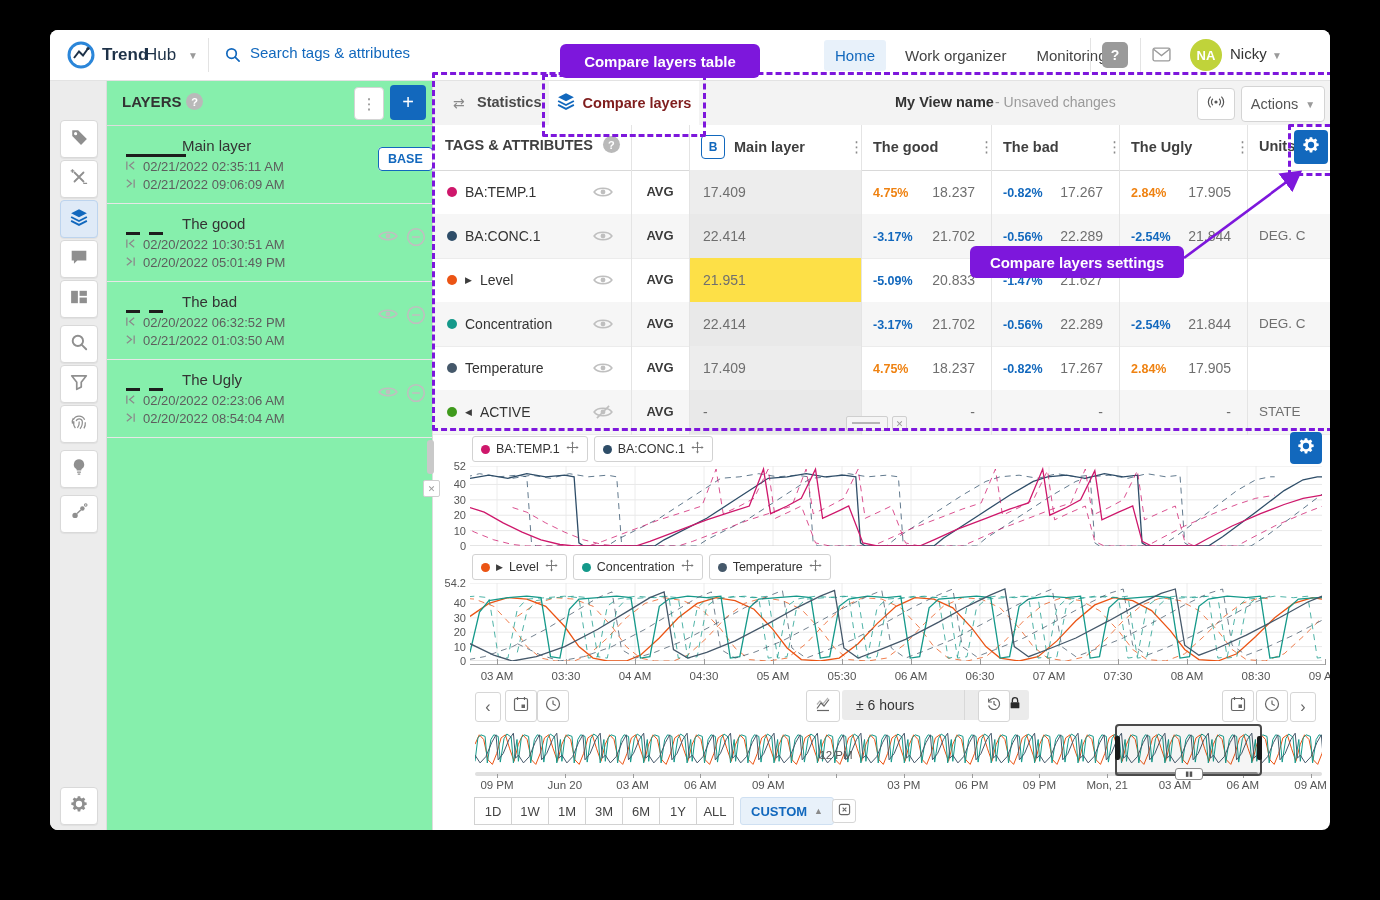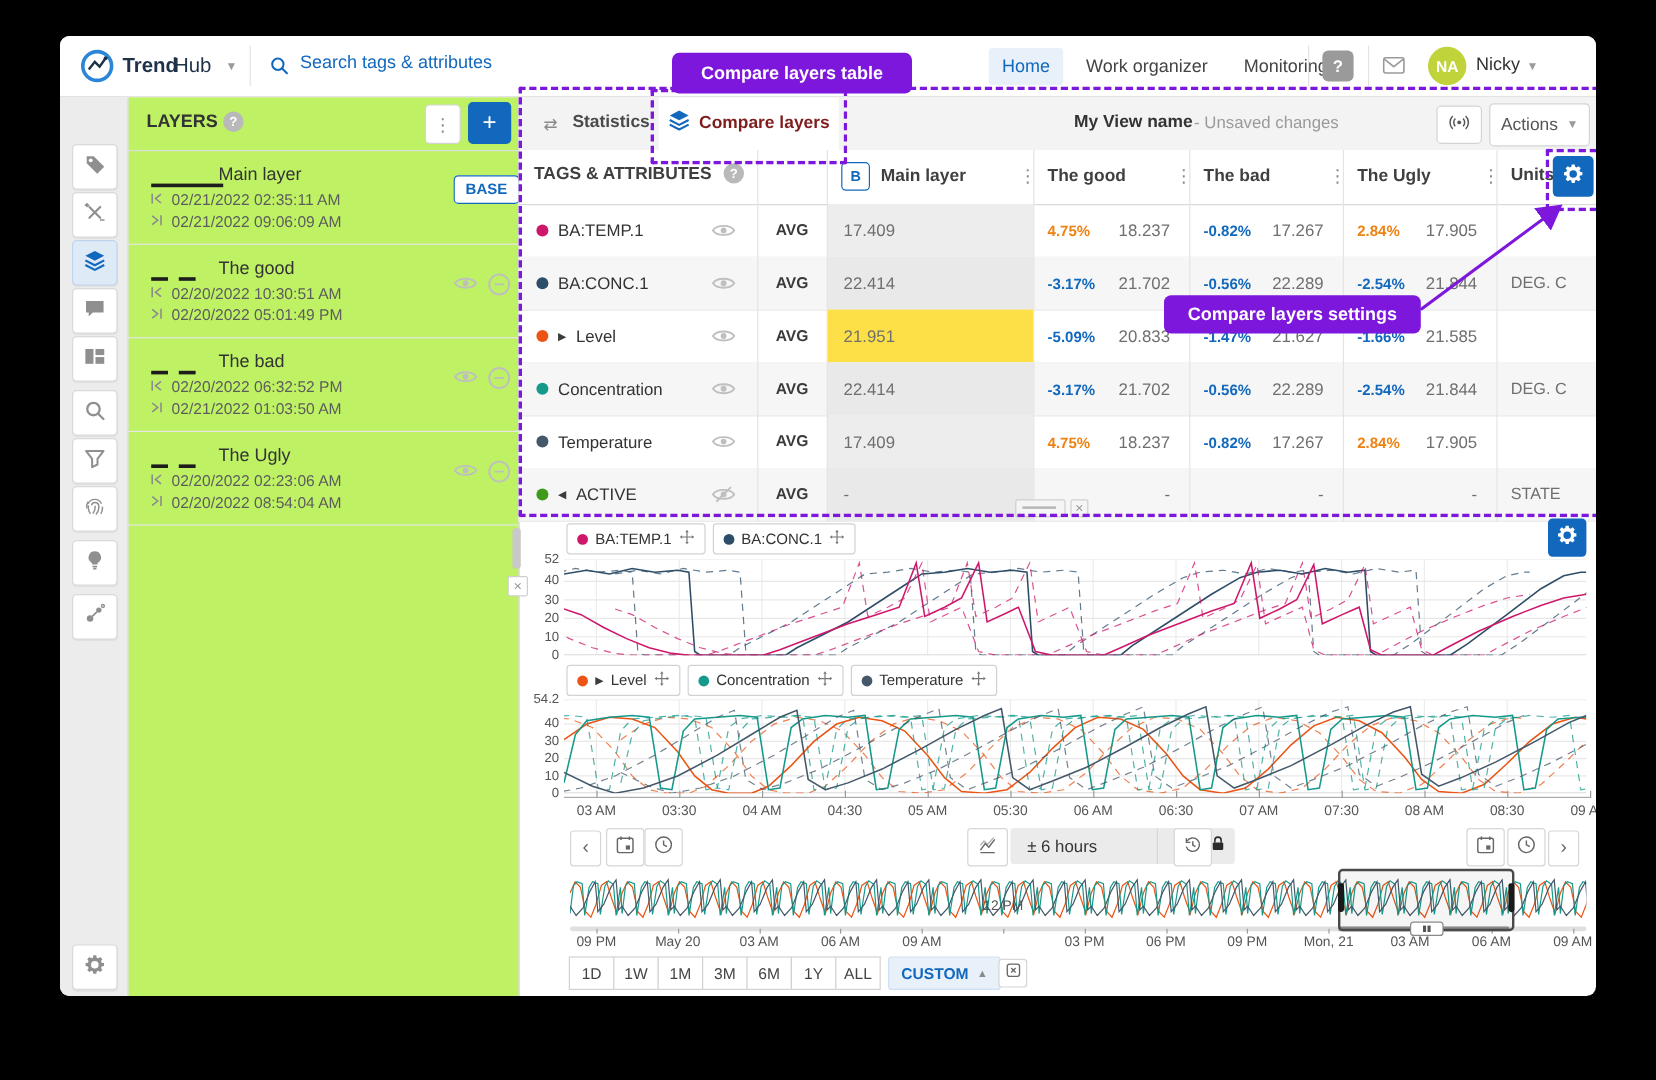--- a/index.html
+++ b/index.html
@@ -24,21 +24,21 @@
              font-size:14px;display:flex;align-items:center;justify-content:center;}
   .avatar{width:32px;height:32px;border-radius:50%;background:#c0d33a;color:#fff;font-weight:bold;
           font-size:13px;display:flex;align-items:center;justify-content:center;}
   
   #rail{left:0;top:50px;width:56px;height:750px;background:#ececec;border-right:1px solid #ddd;z-index:10;}
   .railbtn{position:absolute;left:10px;width:36px;height:36px;background:#fff;border:1px solid #d9d9d9;
            border-radius:4px;display:flex;align-items:center;justify-content:center;color:#8f8f8f;
            box-shadow:0 1px 1px rgba(0,0,0,.05);}
   .railbtn.active{background:#dfeaf7;border-color:#bdd4ee;color:#1268bd;}
   
-  #panel{left:56px;top:50px;width:326px;height:750px;background:#bef264;border-right:1px solid #ddd;}
+  #panel{left:56px;top:50px;width:326px;height:750px;background:#86efac;border-right:1px solid #ddd;}
   .panel-head{position:absolute;left:0;top:0;width:326px;height:45px;border-bottom:1px solid #ddd;}
   .qcircle{width:17px;height:17px;border-radius:50%;background:#b9b9b9;color:#fff;font-weight:bold;
            font-size:11px;display:inline-flex;align-items:center;justify-content:center;}
   .kebab{color:#8a8a8a;font-size:15px;}
   .layer-card{position:absolute;left:0;width:326px;height:78px;border-bottom:1px solid #e7e7e7;}
   .lname{font-size:15px;color:#333;}
   .lts{font-size:13px;color:#5d5d5d;display:flex;align-items:center;gap:7px;position:absolute;left:19px;}
   .dash{display:inline-block;width:14px;height:3px;background:#1d1d1d;margin-right:9px;}
   .solidline{display:inline-block;width:60px;height:3px;background:#1d1d1d;}
   .badge-base{border:1.5px solid #1268bd;color:#1268bd;font-weight:bold;font-size:12.5px;border-radius:4px;
@@ -431,24 +431,20 @@
             <div class="abs val" style="left: 14px; top: 14px;">21.951</div>
           </div>
           <div class="abs" style="left: 428px; top: 0px; width: 130px; height: 44px;">
             <div class="abs pct pct-neg" style="left: 12px; top: 16px;">-5.09%</div>
             <div class="abs val" style="right: 16px; top: 14px;">20.833</div>
           </div>
           <div class="abs" style="left: 558px; top: 0px; width: 128px; height: 44px;">
             <div class="abs pct pct-neg" style="left: 12px; top: 16px;">-1.47%</div>
             <div class="abs val" style="right: 16px; top: 14px;">21.627</div>
           </div>
-          <div class="abs" style="left: 686px; top: 0px; width: 128px; height: 44px;">
-            <div class="abs pct pct-neg" style="left: 12px; top: 16px;">-1.66%</div>
-            <div class="abs val" style="right: 16px; top: 14px;">21.585</div>
-          </div>
           <div class="abs val" style="left: 826px; top: 14px; font-size: 13.5px;"></div>
         </div>
         <div class="trow" style="top: 177px; background: rgb(246, 246, 246);">
           <div class="abs flex" style="left: 14px; top: 0px; height: 44px; gap: 8px;">
             <span class="dot" style="background:#14998a;"></span>
             <span class="tname">Concentration</span>
           </div>
           <div class="abs iconbtn-ghost" style="left: 160px; top: 15px;"><svg width="20" height="14" viewBox="0 0 18 12">
               <path d="M1 6 C4 1.5 14 1.5 17 6 C14 10.5 4 10.5 1 6 Z" fill="none" stroke="currentColor" stroke-width="1.4"></path>
               <circle cx="9" cy="6" r="2.2" fill="currentColor"></circle>
@@ -764,21 +760,21 @@
     <span class="abs" style="left:-2px;top:10px;width:5px;height:24px;background:#1a1a1a;border-radius:2px;"></span>
     <span class="abs" style="right:-2px;top:10px;width:5px;height:24px;background:#1a1a1a;border-radius:2px;"></span>
     <span class="abs" style="left:58px;bottom:-6px;width:26px;height:10px;background:#fff;border:1px solid #8a8a8a;border-radius:3px;font-size:7px;color:#555;display:flex;align-items:center;justify-content:center;">▮▮</span>
   </div>
   <span class="abs" style="left:425px;top:742px;width:847px;height:4px;background:#e0e0e0;border-radius:2px;"></span>
   <span class="abs" style="left:1065px;top:742px;width:143px;height:4px;background:#8f8f8f;border-radius:2px;"></span>
   <div class="abs" id="timelineLabels">
         <div class="tick" style="left: 447px; top: 744px; height: 4px;"></div>
         <div class="xlab" style="left: 419px; top: 749px;">09 PM</div>
         <div class="tick" style="left: 514.8px; top: 744px; height: 4px;"></div>
-        <div class="xlab" style="left: 486.8px; top: 749px;">May 20</div>
+        <div class="xlab" style="left: 486.8px; top: 749px;">Jun 20</div>
         <div class="tick" style="left: 582.6px; top: 744px; height: 4px;"></div>
         <div class="xlab" style="left: 554.6px; top: 749px;">03 AM</div>
         <div class="tick" style="left: 650.4px; top: 744px; height: 4px;"></div>
         <div class="xlab" style="left: 622.4px; top: 749px;">06 AM</div>
         <div class="tick" style="left: 718.2px; top: 744px; height: 4px;"></div>
         <div class="xlab" style="left: 690.2px; top: 749px;">09 AM</div>
         <div class="tick" style="left: 786px; top: 744px; height: 4px;"></div>
         <div class="xlab" style="left: 758px; top: 719px;">12 PM</div>
         <div class="tick" style="left: 853.8px; top: 744px; height: 4px;"></div>
         <div class="xlab" style="left: 825.8px; top: 749px;">03 PM</div>

